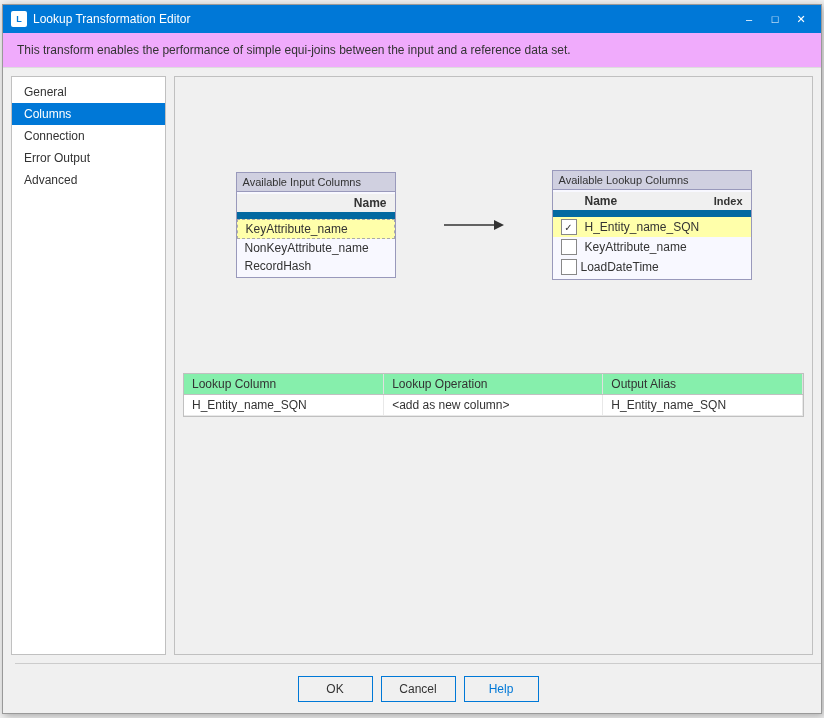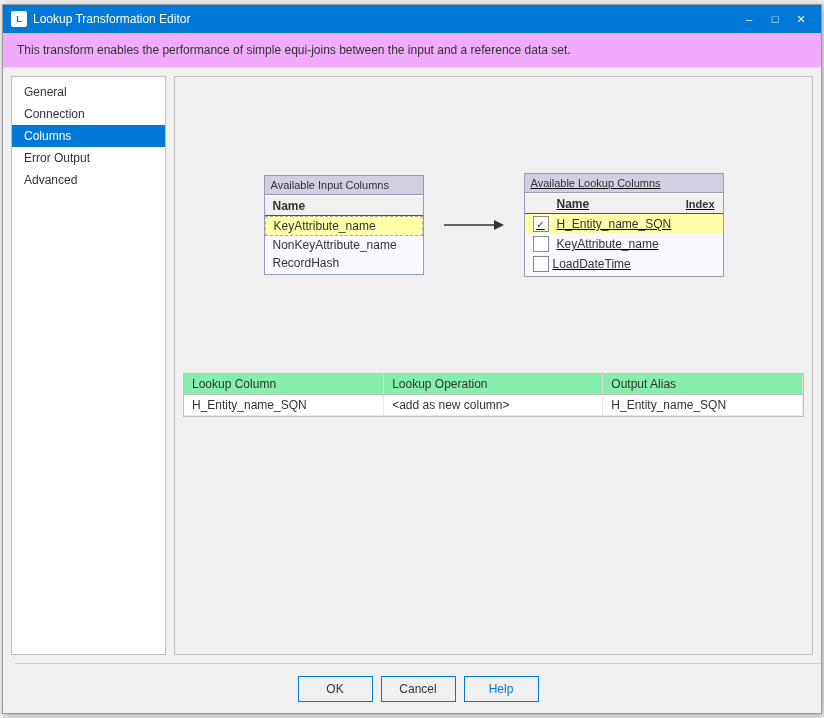--- a/index.html
+++ b/index.html
@@ -112,21 +112,21 @@
       display: flex;
       flex-direction: column;
       padding: 8px;
       gap: 8px;
     }
 
     .columns-area {
       display: flex;
       align-items: center;
       justify-content: center;
-      gap: 20px;
+      gap: 48px;
       padding: 20px;
       flex: 1;
       max-height: 280px;
     }
 
     .column-box {
       border: 1px solid #9999bb;
       background: #f8f8ff;
       min-width: 160px;
     }
@@ -143,22 +143,23 @@
     .col-row {
       padding: 2px 8px;
       font-size: 12px;
       color: #333;
       display: flex;
       align-items: center;
       gap: 4px;
     }
     .col-row.header-row {
       font-weight: bold;
-      border-bottom: 1px solid #0369a1;
-      background: #f0f0f0;
+      border-bottom: 7px solid #0369a1;
+      background: #f0f0f0;
+      justify-content: flex-end;
     }
     .col-row.selected {
       background: #ffffaa;
       border: 1px dashed #aaa;
     }
     .col-row.highlighted {
       background: #ffffaa;
     }
     .checkbox-cell {
       width: 16px;
@@ -258,25 +259,25 @@
   <div class="description-bar">
     <span>This transform enables the performance of simple equi-joins between the input and a reference data set.</span>
   </div>
 
   <div class="main-content">
 
     <div class="sidebar">
       <div class="sidebar-item">
         <span>General</span>
       </div>
+      <div class="sidebar-item active">
+        <span>Columns</span>
+      </div>
       <div class="sidebar-item">
         <span>Connection</span>
-      </div>
-      <div class="sidebar-item active">
-        <span>Columns</span>
       </div>
       <div class="sidebar-item">
         <span>Error Output</span>
       </div>
       <div class="sidebar-item">
         <span>Advanced</span>
       </div>
     </div>
 
     <div class="panel">
@@ -301,21 +302,21 @@
           </div>
         </div>
 
         <div style="position:relative; width:60px; height:60px; flex-shrink:0;">
           <svg width="60" height="60" viewBox="0 0 60 60">
             <line x1="0" y1="30" x2="50" y2="30" stroke="#333" stroke-width="1.5"></line>
             <polygon points="50,25 60,30 50,35" fill="#333"></polygon>
           </svg>
         </div>
 
-        <div class="column-box" style="min-width:200px;text-decoration:underline;">
+        <div class="column-box" style="min-width:200px;">
           <div class="column-box-header">
             <span>Available Lookup Columns</span>
           </div>
           <div class="column-box-body">
             <div class="col-row header-row">
               <span style="width:20px; display:inline-block;"></span>
               <span style="flex:1;">Name</span>
               <span style="margin-left:auto; font-size:11px;">Index</span>
             </div>
             <div class="col-row highlighted" style="display:flex; align-items:center;">

